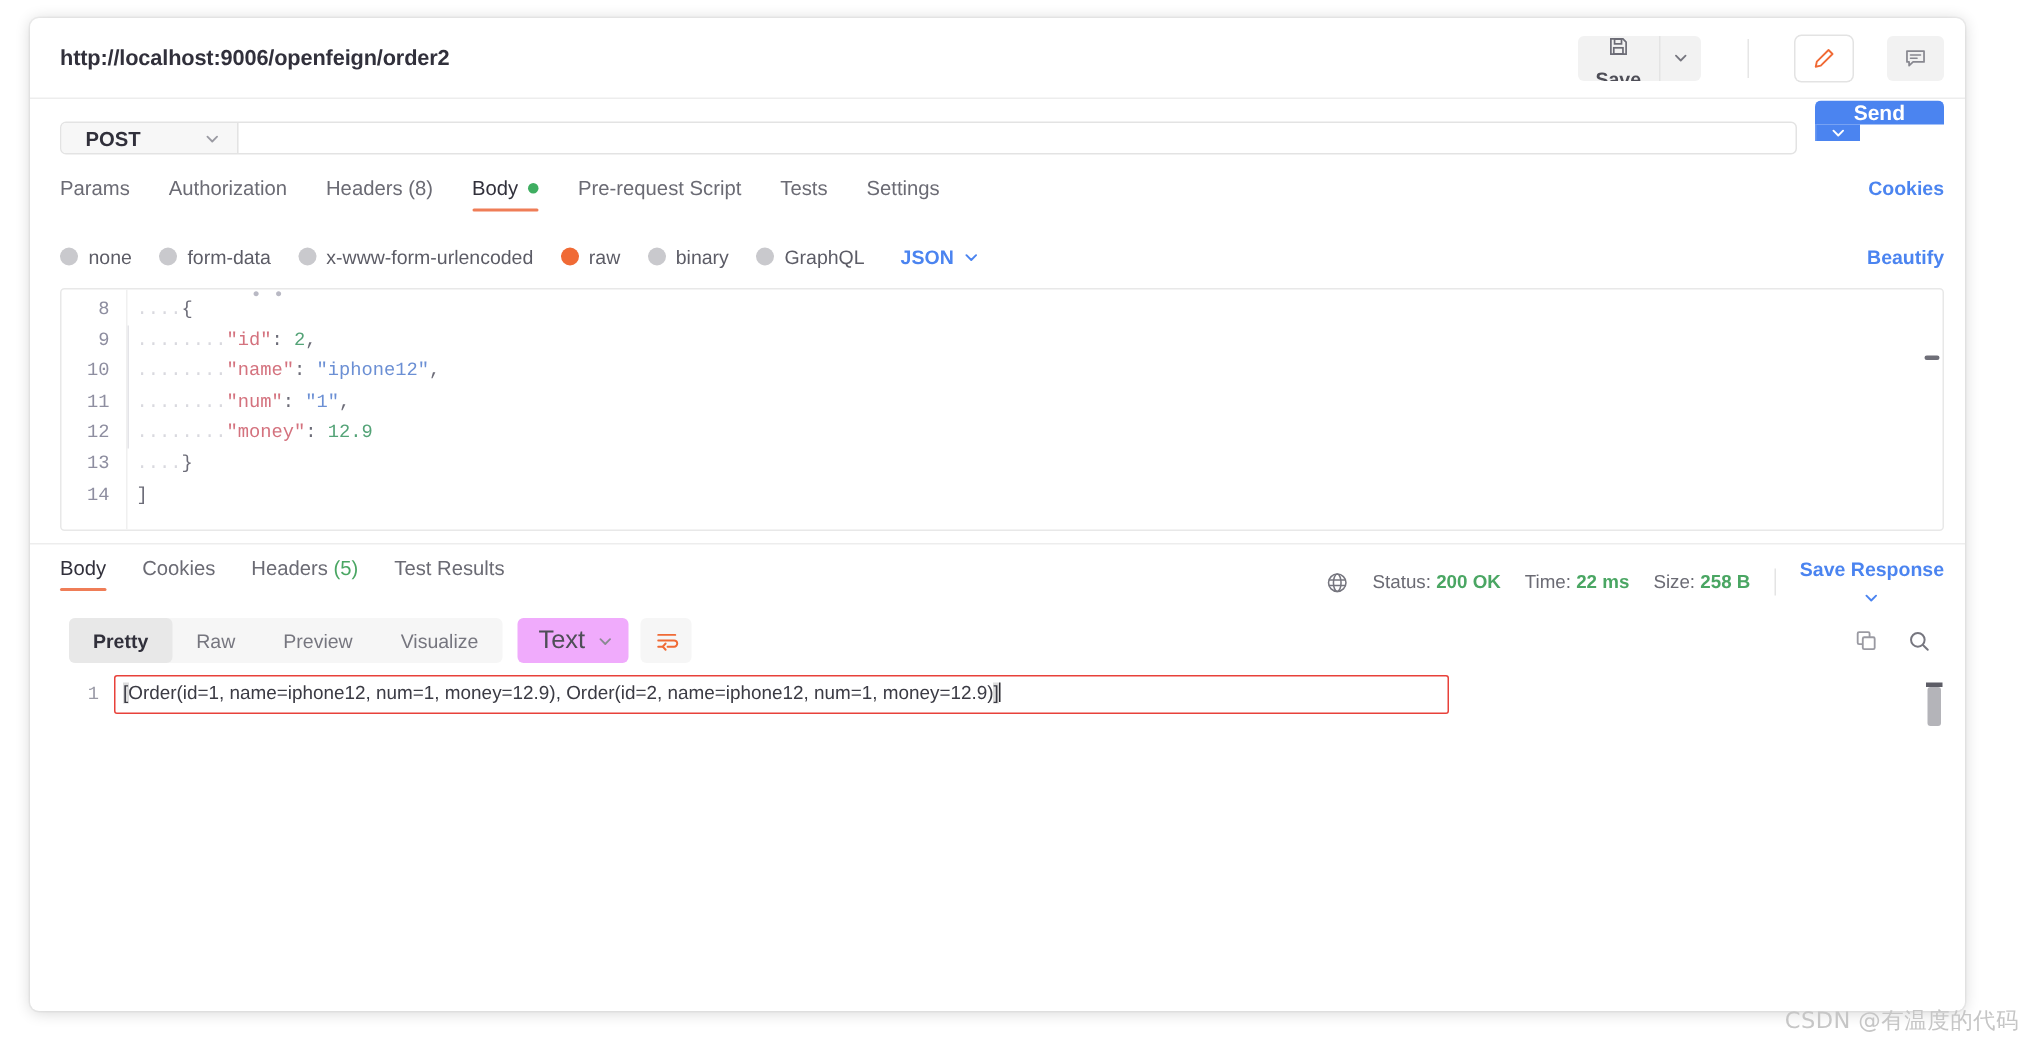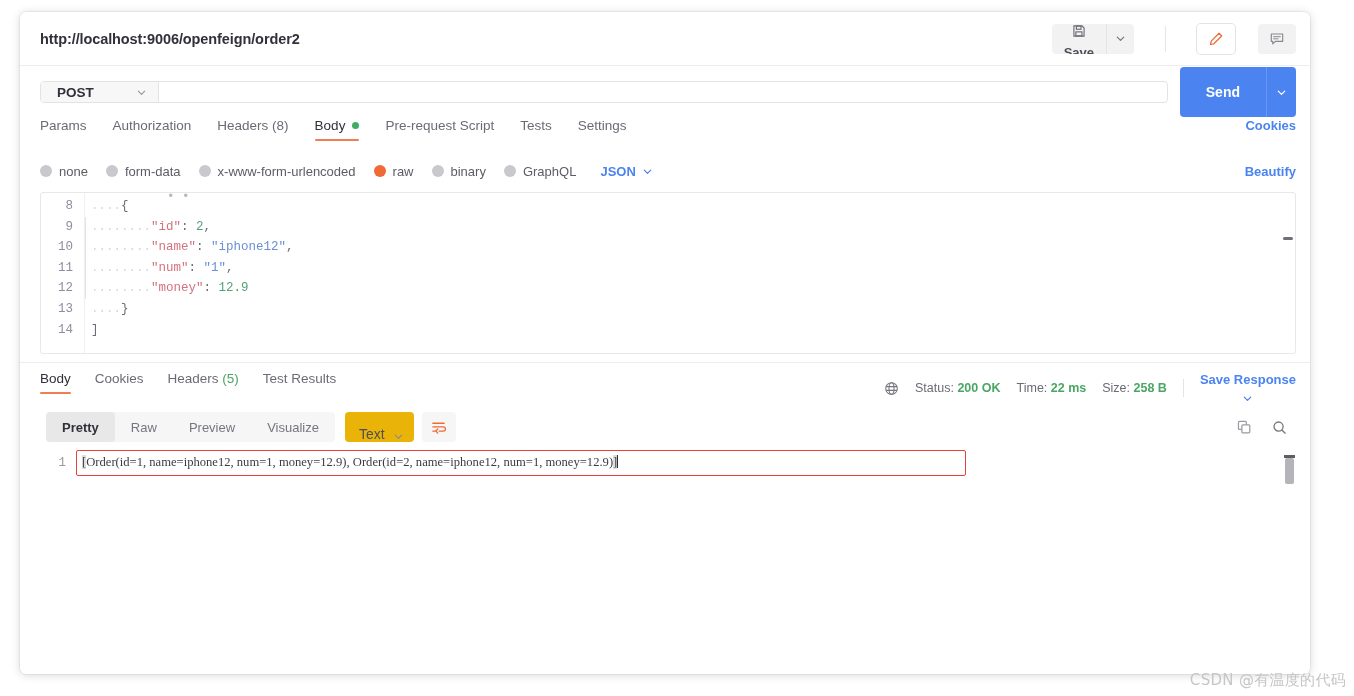--- a/index.html
+++ b/index.html
@@ -125,20 +125,21 @@
     font-size: 13.5px;
     color: #5c5c66;
     font-family: inherit;
     background: transparent;
   }
   .send-group {
     display: flex;
     height: 50px;
     border-radius: 4px;
     overflow: hidden;
+    flex-direction: column;
   }
   .send-btn {
     background: #4b84f0;
     color: #fff;
     font-size: 14px;
     font-weight: bold;
     border: none;
     padding: 0 26px;
     cursor: pointer;
     font-family: inherit;
@@ -358,26 +359,26 @@
     border-radius: 4px;
     text-align: right;
   }
   .seg-item.active {
     background: #e8e8e8;
     color: #31303b;
     font-weight: bold;
   }
   .seg-gap { width: 10px; }
   .text-sel {
-    display: flex; align-items: flex-end; gap: 8px;
+    display: flex; align-items: center; gap: 8px;
     height: 30px;
     padding: 0 10px 0 14px;
-    background: #eab308;
+    background: #f0abfc;
     border-radius: 4px;
-    font-size: 14px;
+    font-size: 17px;
     color: #4e4e57;
     cursor: pointer;
   }
   .wrap-btn {
     width: 34px; height: 30px;
     margin-left: 8px;
     background: #f6f6f6;
     border-radius: 4px;
     display: flex; align-items: center; justify-content: center;
     cursor: pointer;
@@ -411,21 +412,21 @@
   .resp-highlight {
     border: 1.6px solid #e8413a;
     border-radius: 2px;
     padding: 3px 5px 4px 5px;
     background: #fff;
     flex: 1;
     margin-right: 330px;
     position: relative;
   }
   .resp-text {
-    font-family: Liberation Serif, serif;
+    font-family: Liberation Sans, sans-serif;
     font-size: 12.6px;
     line-height: 17px;
     color: #3b3b44;
     white-space: pre;
   }
   .sel-bracket { background: #dedede; }
   .caret-bar {
     display: inline-block;
     width: 1px;
     height: 13px;

